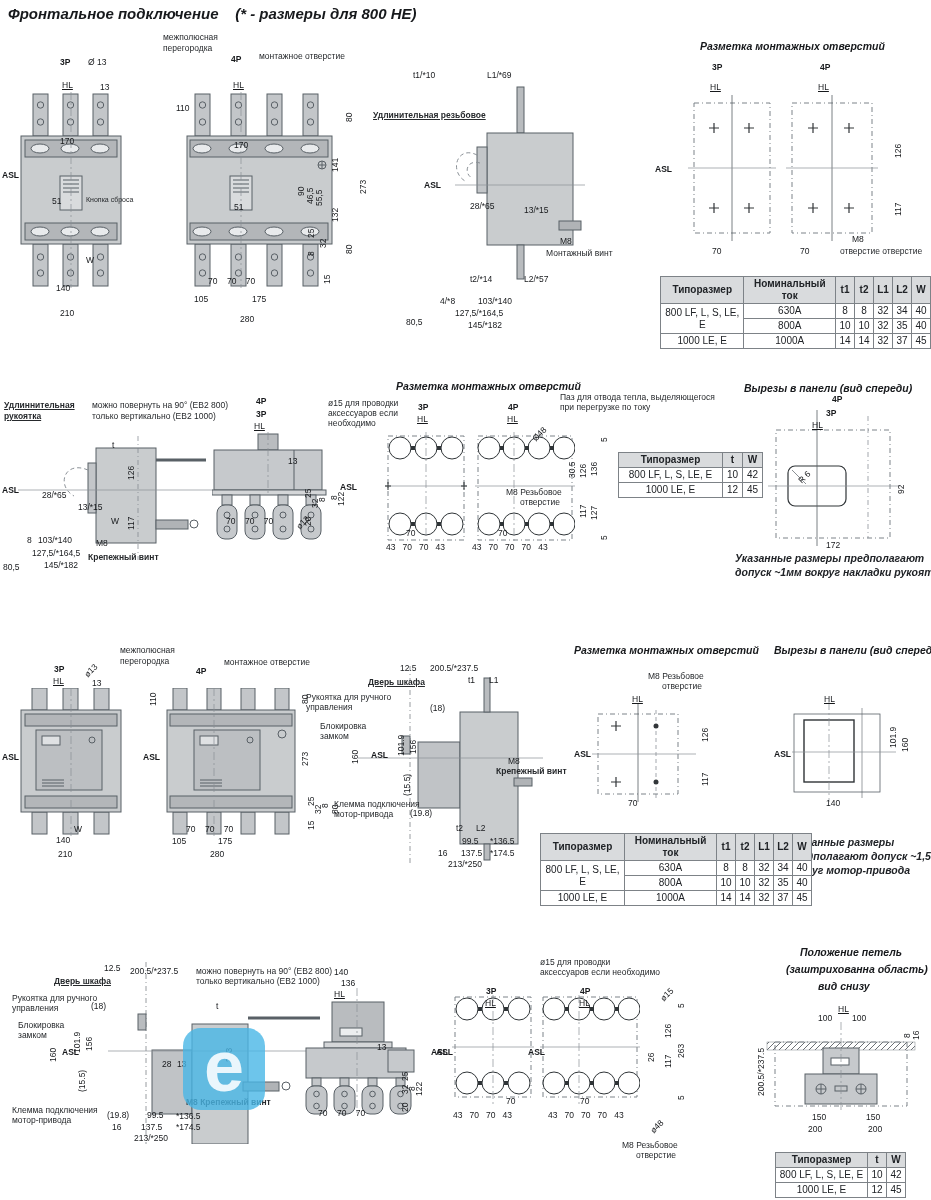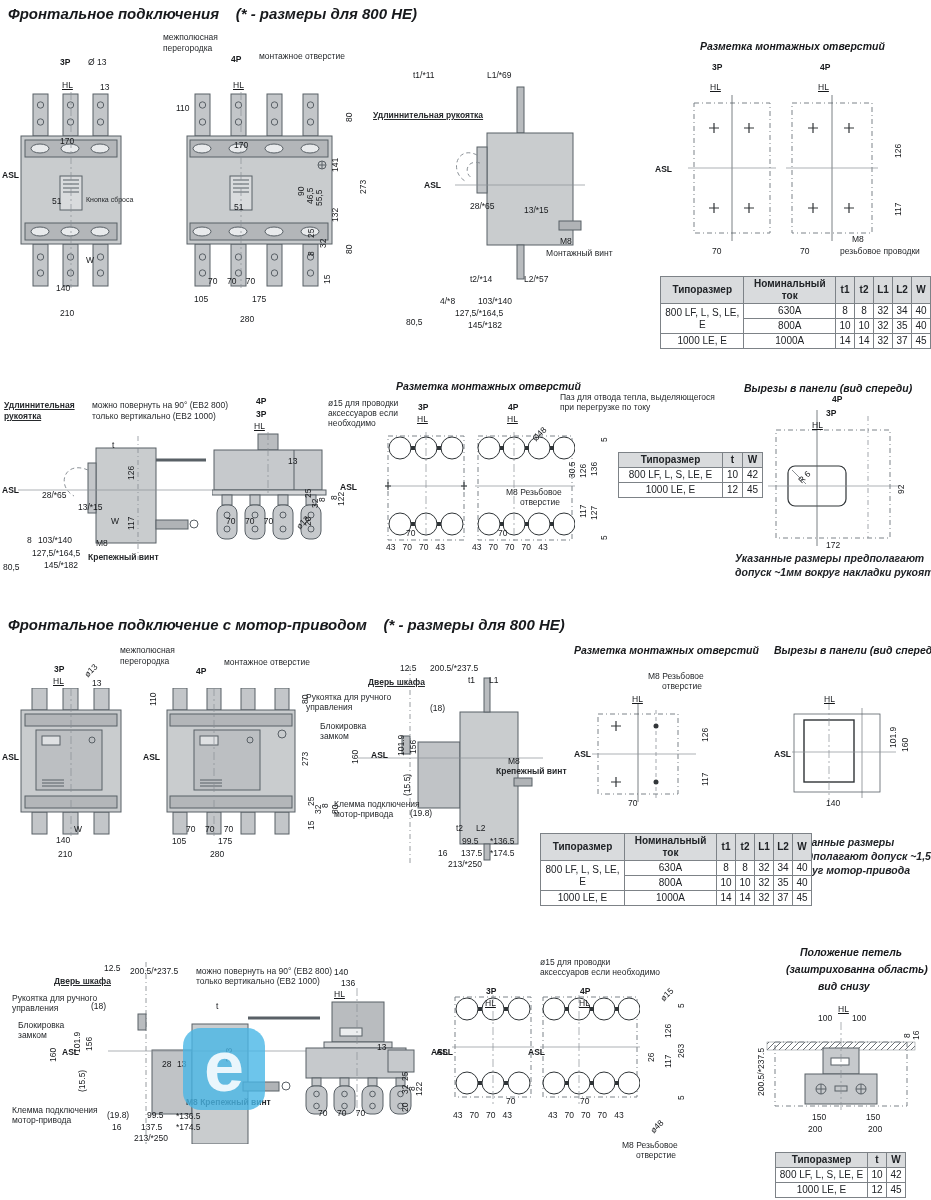--- a/index.html
+++ b/index.html
@@ -20,21 +20,21 @@
 table.dim th,table.dim td{border:1px solid #7d8287;padding:1px 3px;text-align:center;background:#fff;line-height:12px}
 table.dim th{background:#d9dbdd;font-weight:700}
 .wm{position:absolute;left:225px;top:1028px;font-size:72px;font-weight:700;letter-spacing:3px;color:rgba(173,219,243,0.45);-webkit-text-stroke:2px rgba(101,190,232,0.55);z-index:9;pointer-events:none}
 .wmlogo{position:absolute;left:183px;top:1028px;width:82px;height:82px;background:rgba(73,183,230,0.8);border-radius:18px;z-index:9;color:#eaf6fc;font-size:72px;font-weight:700;text-align:center;line-height:76px;pointer-events:none}
 </style>
 </head>
 <body>
 
 <div id="page">
 
-<div class="ttl" style="left:8px;top:5px"><span>Фронтальное подключения</span>    <span>(* - размеры для 800 НЕ)</span></div>
+<div class="ttl" style="left:8px;top:5px"><span>Фронтальное подключение</span>    <span>(* - размеры для 800 НЕ)</span></div>
 
 <svg style="left:20px;top:92px" width="102" height="196">
 <g fill="#c3c6c9" stroke="#596066">
         <rect x="13" y="2" width="15" height="42"></rect>
         <rect x="43" y="2" width="15" height="42"></rect>
         <rect x="73" y="2" width="15" height="42"></rect>
         <rect x="13" y="152" width="15" height="42"></rect>
         <rect x="43" y="152" width="15" height="42"></rect>
         <rect x="73" y="152" width="15" height="42"></rect>
       </g>
@@ -176,23 +176,23 @@
 <i class="d v" style="left:330px;top:222px">132</i>
 <i class="d v" style="left:306px;top:238px">25</i>
 <i class="d v" style="left:318px;top:248px">32</i>
 <i class="d v" style="left:306px;top:256px">8</i>
 <i class="d v" style="left:344px;top:254px">80</i>
 <i class="d v" style="left:322px;top:284px">15</i>
 <i class="d" style="left:208px;top:276px">70    70    70</i>
 <i class="d" style="left:194px;top:294px">105</i>
 <i class="d" style="left:252px;top:294px">175</i>
 <i class="d" style="left:240px;top:314px">280</i>
-<i class="d" style="left:413px;top:70px">t1/*11</i>
+<i class="d" style="left:413px;top:70px">t1/*10</i>
 <i class="d" style="left:487px;top:70px">L1/*69</i>
-<i class="c b u" style="left:373px;top:110px">Удлиннительная рукоятка</i>
+<i class="c b u" style="left:373px;top:110px">Удлинительная резьбовое</i>
 <i class="d b" style="left:424px;top:180px">ASL</i>
 <i class="d" style="left:470px;top:201px">28/*65</i>
 <i class="d" style="left:524px;top:205px">13/*15</i>
 <i class="d" style="left:560px;top:236px">M8</i>
 <i class="c" style="left:546px;top:248px">Монтажный винт</i>
 <i class="d" style="left:470px;top:274px">t2/*14</i>
 <i class="d" style="left:524px;top:274px">L2/*57</i>
 <i class="d" style="left:440px;top:296px">4/*8</i>
 <i class="d" style="left:478px;top:296px">103/*140</i>
 <i class="d" style="left:455px;top:308px">127,5/*164,5</i>
@@ -202,21 +202,21 @@
 <i class="d b" style="left:712px;top:62px">3P</i>
 <i class="d b" style="left:820px;top:62px">4P</i>
 <i class="d u" style="left:710px;top:82px">HL</i>
 <i class="d u" style="left:818px;top:82px">HL</i>
 <i class="d b" style="left:655px;top:164px">ASL</i>
 <i class="d v" style="left:893px;top:158px">126</i>
 <i class="d v" style="left:893px;top:216px">117</i>
 <i class="d" style="left:712px;top:246px">70</i>
 <i class="d" style="left:800px;top:246px">70</i>
 <i class="d" style="left:852px;top:234px">M8</i>
-<i class="c" style="left:840px;top:246px">резьбовое проводки</i>
+<i class="c" style="left:840px;top:246px">отверстие отверстие</i>
 
 <table class="dim" style="left:660px;top:276px">
 <thead>
         <tr>
 <th style="width:84px">Типоразмер</th>
 <th style="width:92px">Номинальный ток</th>
 <th style="width:19px">t1</th>
 <th style="width:19px">t2</th>
 <th style="width:19px">L1</th>
 <th style="width:19px">L2</th>
@@ -418,21 +418,20 @@
           <td>42</td>
         </tr>
 <tr>
           <td>1000 LE, E</td>
           <td>12</td>
           <td>45</td>
         </tr>
 </tbody>
 </table>
 
-<div class="ttl" style="left:8px;top:616px"><span>Фронтальное подключение с мотор-приводом</span>    <span>(* - размеры для 800 НЕ)</span></div>
 
 <svg style="left:20px;top:688px" width="102" height="148">
 <g fill="#c3c6c9" stroke="#596066">
         <rect x="12" y="0" width="15" height="22"></rect>
         <rect x="43" y="0" width="15" height="22"></rect>
         <rect x="74" y="0" width="15" height="22"></rect>
         <rect x="12" y="124" width="15" height="22"></rect>
         <rect x="43" y="124" width="15" height="22"></rect>
         <rect x="74" y="124" width="15" height="22"></rect>
       </g>

